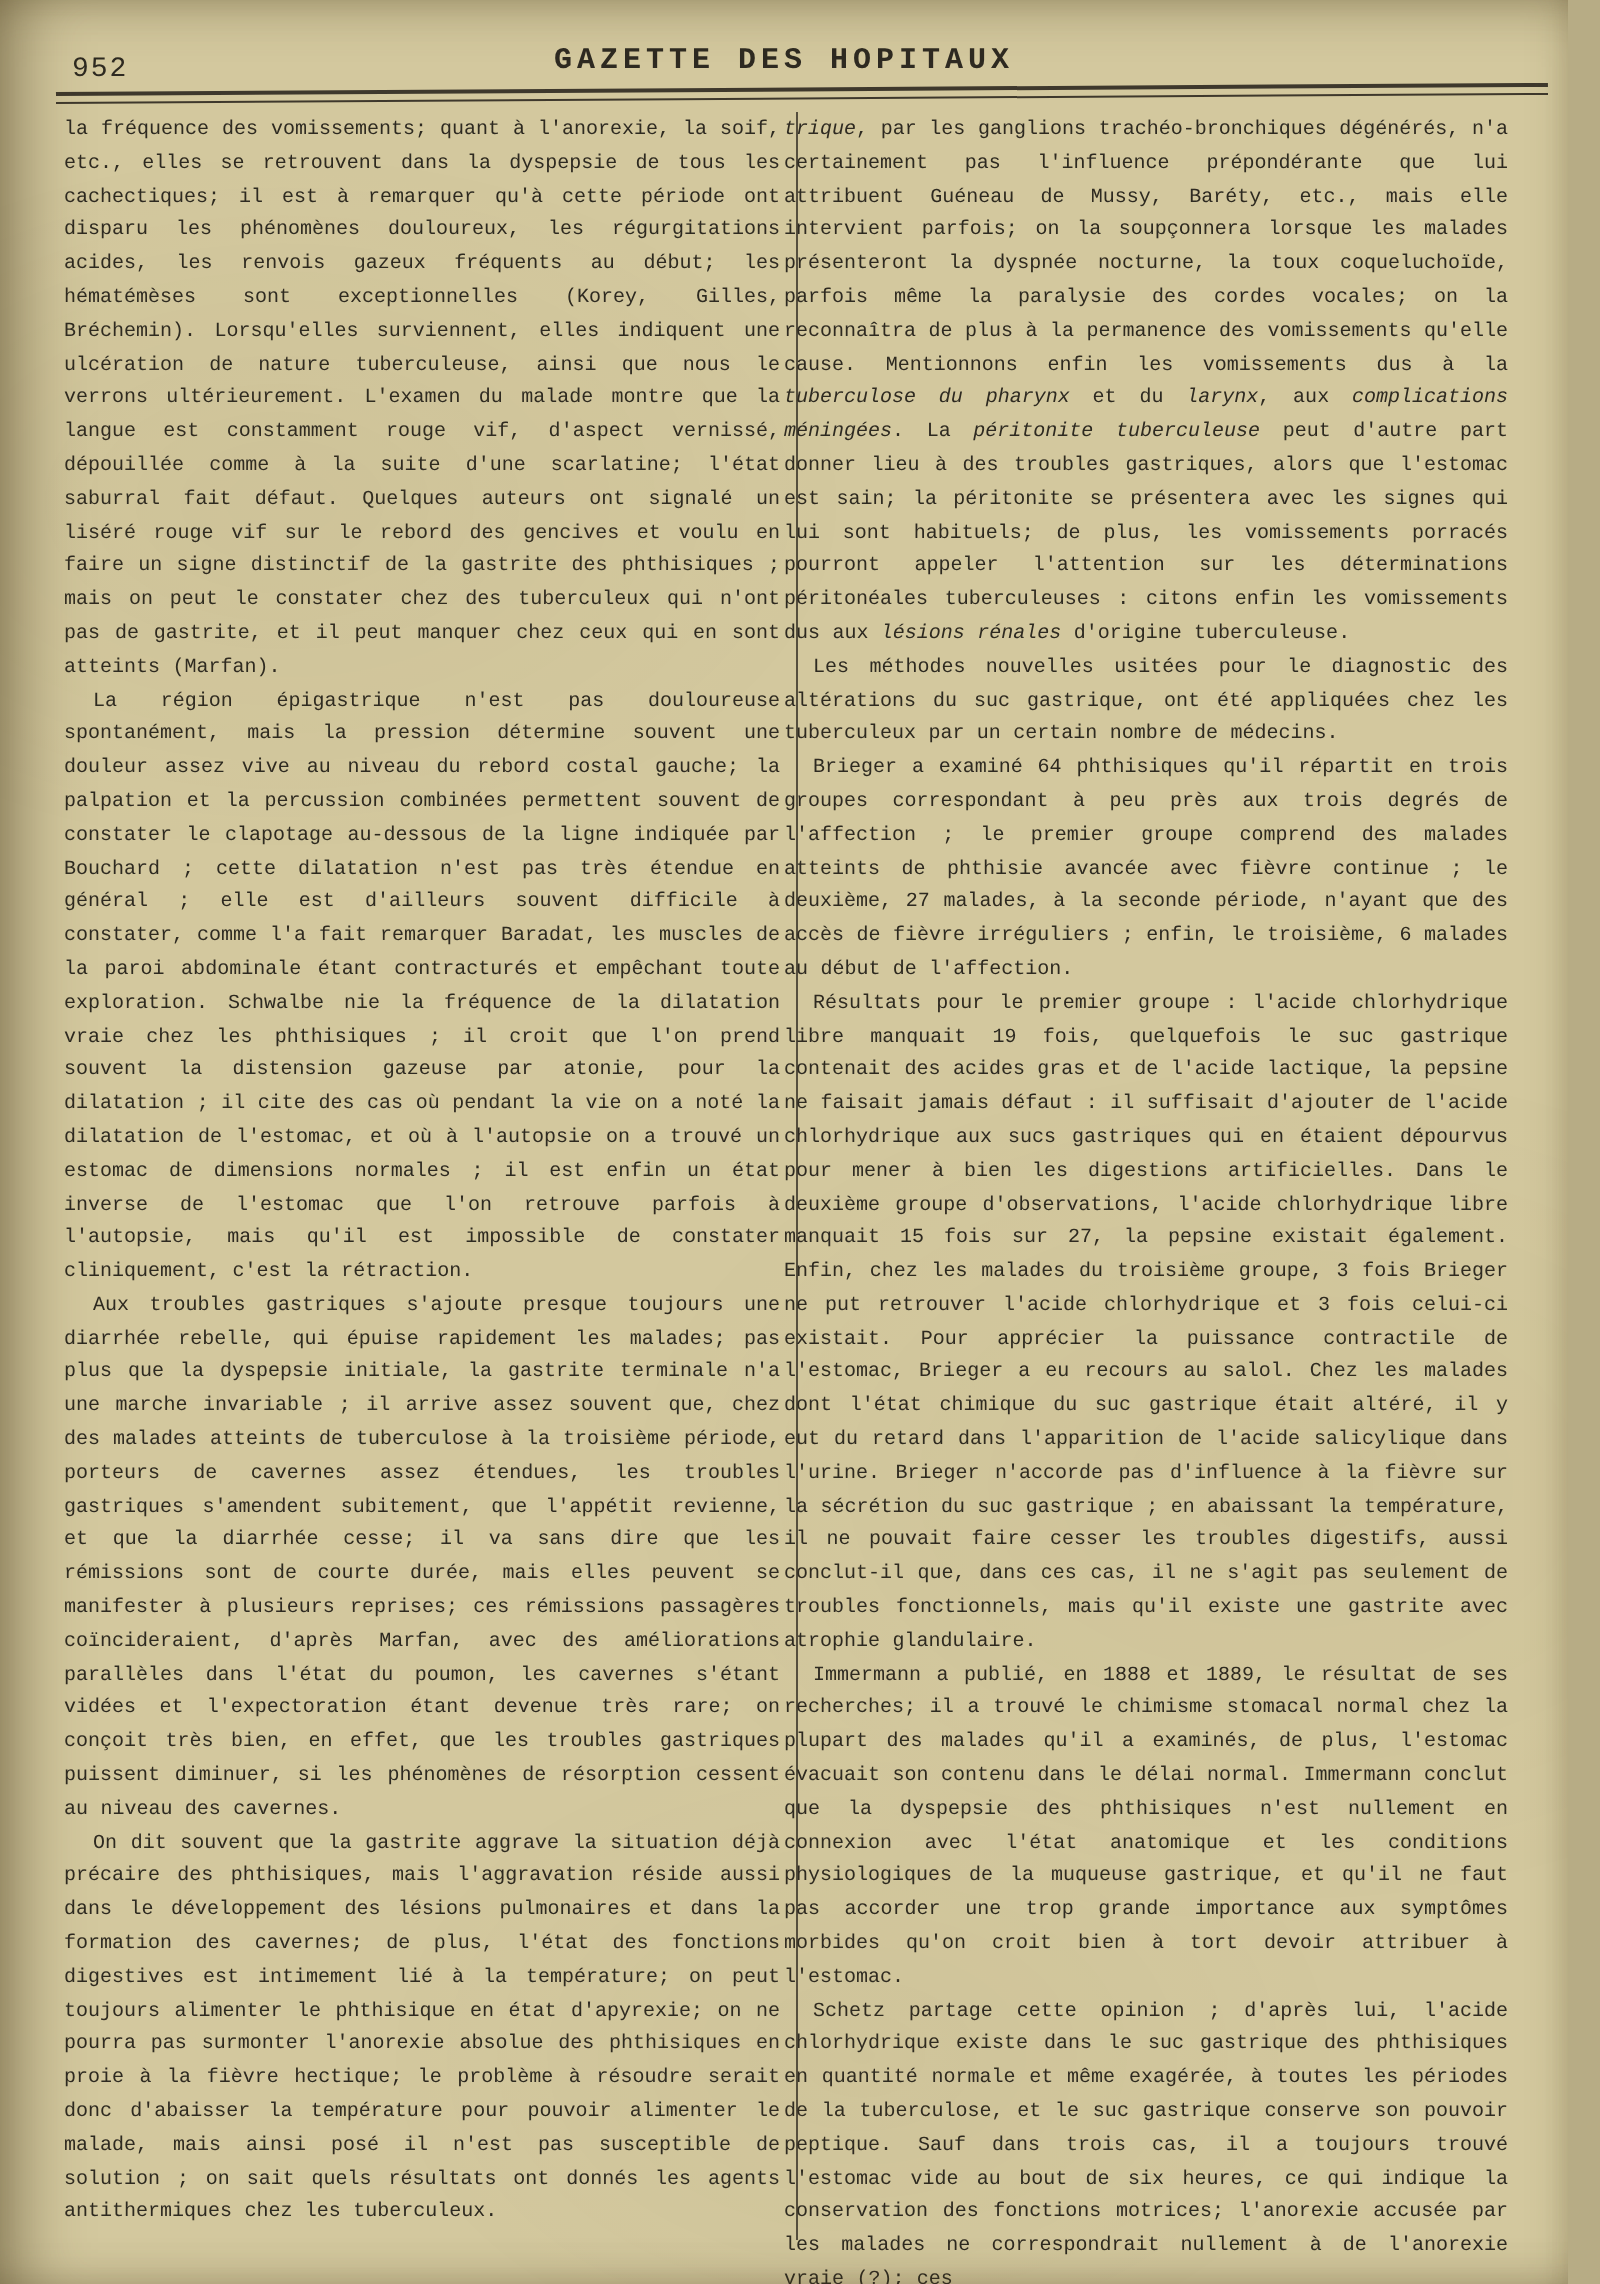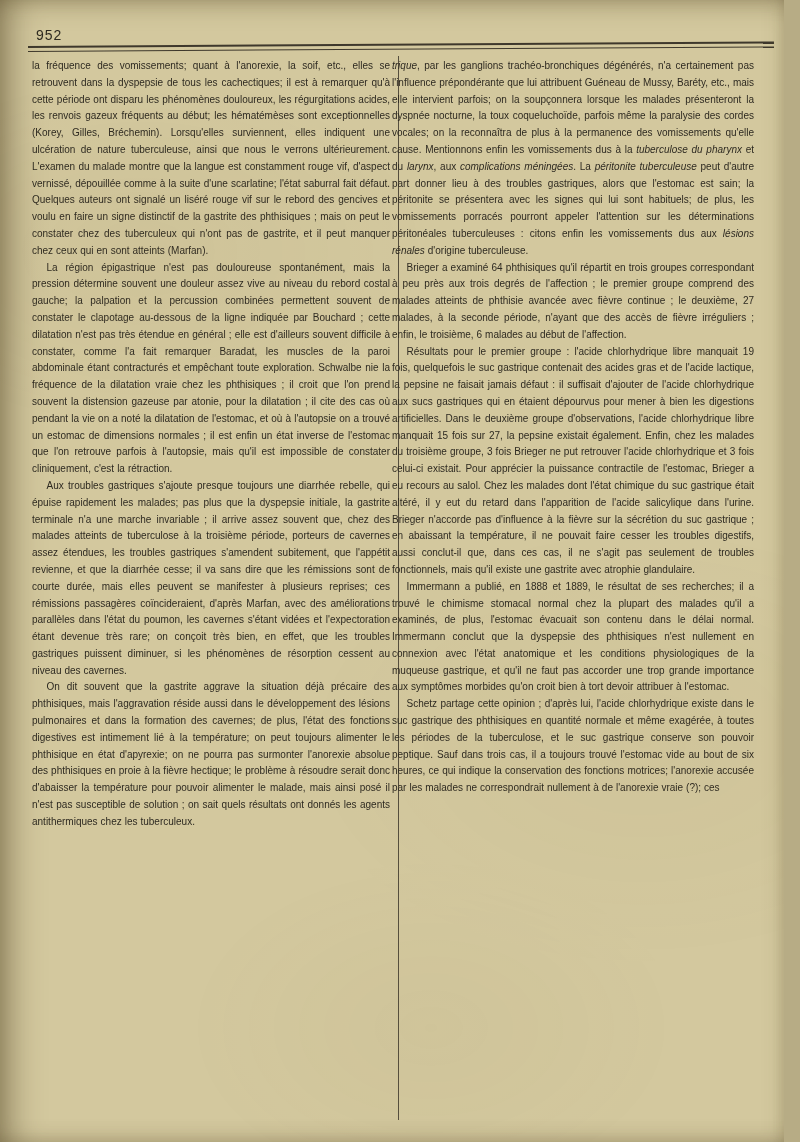--- a/index.html
+++ b/index.html
@@ -6,21 +6,21 @@
     --paper:#d3c89e;
     --ink:#2e2a21;
     --rule:#3e382c;
   }
   html,body{margin:0;padding:0;background:#b7ac85;}
   .page{
     position:relative;
     width:784px;height:1142px;
     background:var(--paper);
     overflow:hidden;
-    font-family:Liberation Sans, sans-serif;
+    font-family:Liberation Mono, monospace;
     color:var(--ink);
   }
   
   .page::before{
     content:"";position:absolute;inset:0;z-index:6;pointer-events:none;
     box-shadow:
       inset 28px 0 34px -20px rgba(84,70,38,.60),
       inset 0 20px 28px -20px rgba(84,70,38,.45),
       inset -14px 0 22px -16px rgba(84,70,38,.35),
       inset 0 -16px 22px -16px rgba(84,70,38,.30);
@@ -59,31 +59,33 @@
   }
   p.para{margin:0;}
   p.para.indent{text-indent:1.45em;}
   .italic{font-style:italic;}
 </style>
 </head>
 <body>
 
 <div class="page">
   <div class="page-number">952</div>
+  <div class="journal-title">GAZETTE DES HOPITAUX</div>
   <div class="head-rule">
     <div class="r1"></div>
     <div class="r2"></div>
   </div>
   <div class="col-divider"></div>
   <div class="column left">
       <p class="para"><span>la fréquence des vomissements; quant à l'anorexie, la soif, etc., elles se retrouvent dans la dyspepsie de tous les cachectiques; il est à remarquer qu'à cette période ont disparu les phénomènes douloureux, les régurgitations acides, les renvois gazeux fréquents au début; les hématémèses sont exceptionnelles (Korey, Gilles, Bréchemin). Lorsqu'elles surviennent, elles indiquent une ulcération de nature tuberculeuse, ainsi que nous le verrons ultérieurement. L'examen du malade montre que la langue est constamment rouge vif, d'aspect vernissé, dépouillée comme à la suite d'une scarlatine; l'état saburral fait défaut. Quelques auteurs ont signalé un liséré rouge vif sur le rebord des gencives et voulu en faire un signe distinctif de la gastrite des phthisiques ; mais on peut le constater chez des tuberculeux qui n'ont pas de gastrite, et il peut manquer chez ceux qui en sont atteints (Marfan).</span></p>
       <p class="para indent"><span>La région épigastrique n'est pas douloureuse spontanément, mais la pression détermine souvent une douleur assez vive au niveau du rebord costal gauche; la palpation et la percussion combinées permettent souvent de constater le clapotage au-dessous de la ligne indiquée par Bouchard ; cette dilatation n'est pas très étendue en général ; elle est d'ailleurs souvent difficile à constater, comme l'a fait remarquer Baradat, les muscles de la paroi abdominale étant contracturés et empêchant toute exploration. Schwalbe nie la fréquence de la dilatation vraie chez les phthisiques ; il croit que l'on prend souvent la distension gazeuse par atonie, pour la dilatation ; il cite des cas où pendant la vie on a noté la dilatation de l'estomac, et où à l'autopsie on a trouvé un estomac de dimensions normales ; il est enfin un état inverse de l'estomac que l'on retrouve parfois à l'autopsie, mais qu'il est impossible de constater cliniquement, c'est la rétraction.</span></p>
       <p class="para indent"><span>Aux troubles gastriques s'ajoute presque toujours une diarrhée rebelle, qui épuise rapidement les malades; pas plus que la dyspepsie initiale, la gastrite terminale n'a une marche invariable ; il arrive assez souvent que, chez des malades atteints de tuberculose à la troisième période, porteurs de cavernes assez étendues, les troubles gastriques s'amendent subitement, que l'appétit revienne, et que la diarrhée cesse; il va sans dire que les rémissions sont de courte durée, mais elles peuvent se manifester à plusieurs reprises; ces rémissions passagères coïncideraient, d'après Marfan, avec des améliorations parallèles dans l'état du poumon, les cavernes s'étant vidées et l'expectoration étant devenue très rare; on conçoit très bien, en effet, que les troubles gastriques puissent diminuer, si les phénomènes de résorption cessent au niveau des cavernes.</span></p>
       <p class="para indent"><span>On dit souvent que la gastrite aggrave la situation déjà précaire des phthisiques, mais l'aggravation réside aussi dans le développement des lésions pulmonaires et dans la formation des cavernes; de plus, l'état des fonctions digestives est intimement lié à la température; on peut toujours alimenter le phthisique en état d'apyrexie; on ne pourra pas surmonter l'anorexie absolue des phthisiques en proie à la fièvre hectique; le problème à résoudre serait donc d'abaisser la température pour pouvoir alimenter le malade, mais ainsi posé il n'est pas susceptible de solution ; on sait quels résultats ont donnés les agents antithermiques chez les tuberculeux.</span></p>
     </div>
   <div class="column right">
       <p class="para"><span class="italic">trique</span><span>, par les ganglions trachéo-bronchiques dégénérés, n'a certainement pas l'influence prépondérante que lui attribuent Guéneau de Mussy, Baréty, etc., mais elle intervient parfois; on la soupçonnera lorsque les malades présenteront la dyspnée nocturne, la toux coqueluchoïde, parfois même la paralysie des cordes vocales; on la reconnaîtra de plus à la permanence des vomissements qu'elle cause. Mentionnons enfin les vomissements dus à la </span><span class="italic">tuberculose du pharynx</span><span> et du </span><span class="italic">larynx</span><span>, aux </span><span class="italic">complications méningées</span><span>. La </span><span class="italic">péritonite tuberculeuse</span><span> peut d'autre part donner lieu à des troubles gastriques, alors que l'estomac est sain; la péritonite se présentera avec les signes qui lui sont habituels; de plus, les vomissements porracés pourront appeler l'attention sur les déterminations péritonéales tuberculeuses : citons enfin les vomissements dus aux </span><span class="italic">lésions rénales</span><span> d'origine tuberculeuse.</span></p>
+      <p class="para indent"><span>Les méthodes nouvelles usitées pour le diagnostic des altérations du suc gastrique, ont été appliquées chez les tuberculeux par un certain nombre de médecins.</span></p>
       <p class="para indent"><span>Brieger a examiné 64 phthisiques qu'il répartit en trois groupes correspondant à peu près aux trois degrés de l'affection ; le premier groupe comprend des malades atteints de phthisie avancée avec fièvre continue ; le deuxième, 27 malades, à la seconde période, n'ayant que des accès de fièvre irréguliers ; enfin, le troisième, 6 malades au début de l'affection.</span></p>
       <p class="para indent"><span>Résultats pour le premier groupe : l'acide chlorhydrique libre manquait 19 fois, quelquefois le suc gastrique contenait des acides gras et de l'acide lactique, la pepsine ne faisait jamais défaut : il suffisait d'ajouter de l'acide chlorhydrique aux sucs gastriques qui en étaient dépourvus pour mener à bien les digestions artificielles. Dans le deuxième groupe d'observations, l'acide chlorhydrique libre manquait 15 fois sur 27, la pepsine existait également. Enfin, chez les malades du troisième groupe, 3 fois Brieger ne put retrouver l'acide chlorhydrique et 3 fois celui-ci existait. Pour apprécier la puissance contractile de l'estomac, Brieger a eu recours au salol. Chez les malades dont l'état chimique du suc gastrique était altéré, il y eut du retard dans l'apparition de l'acide salicylique dans l'urine. Brieger n'accorde pas d'influence à la fièvre sur la sécrétion du suc gastrique ; en abaissant la température, il ne pouvait faire cesser les troubles digestifs, aussi conclut-il que, dans ces cas, il ne s'agit pas seulement de troubles fonctionnels, mais qu'il existe une gastrite avec atrophie glandulaire.</span></p>
       <p class="para indent"><span>Immermann a publié, en 1888 et 1889, le résultat de ses recherches; il a trouvé le chimisme stomacal normal chez la plupart des malades qu'il a examinés, de plus, l'estomac évacuait son contenu dans le délai normal. Immermann conclut que la dyspepsie des phthisiques n'est nullement en connexion avec l'état anatomique et les conditions physiologiques de la muqueuse gastrique, et qu'il ne faut pas accorder une trop grande importance aux symptômes morbides qu'on croit bien à tort devoir attribuer à l'estomac.</span></p>
       <p class="para indent"><span>Schetz partage cette opinion ; d'après lui, l'acide chlorhydrique existe dans le suc gastrique des phthisiques en quantité normale et même exagérée, à toutes les périodes de la tuberculose, et le suc gastrique conserve son pouvoir peptique. Sauf dans trois cas, il a toujours trouvé l'estomac vide au bout de six heures, ce qui indique la conservation des fonctions motrices; l'anorexie accusée par les malades ne correspondrait nullement à de l'anorexie vraie (?); ces</span></p>
     </div>
 </div>
 
 </body></html>

